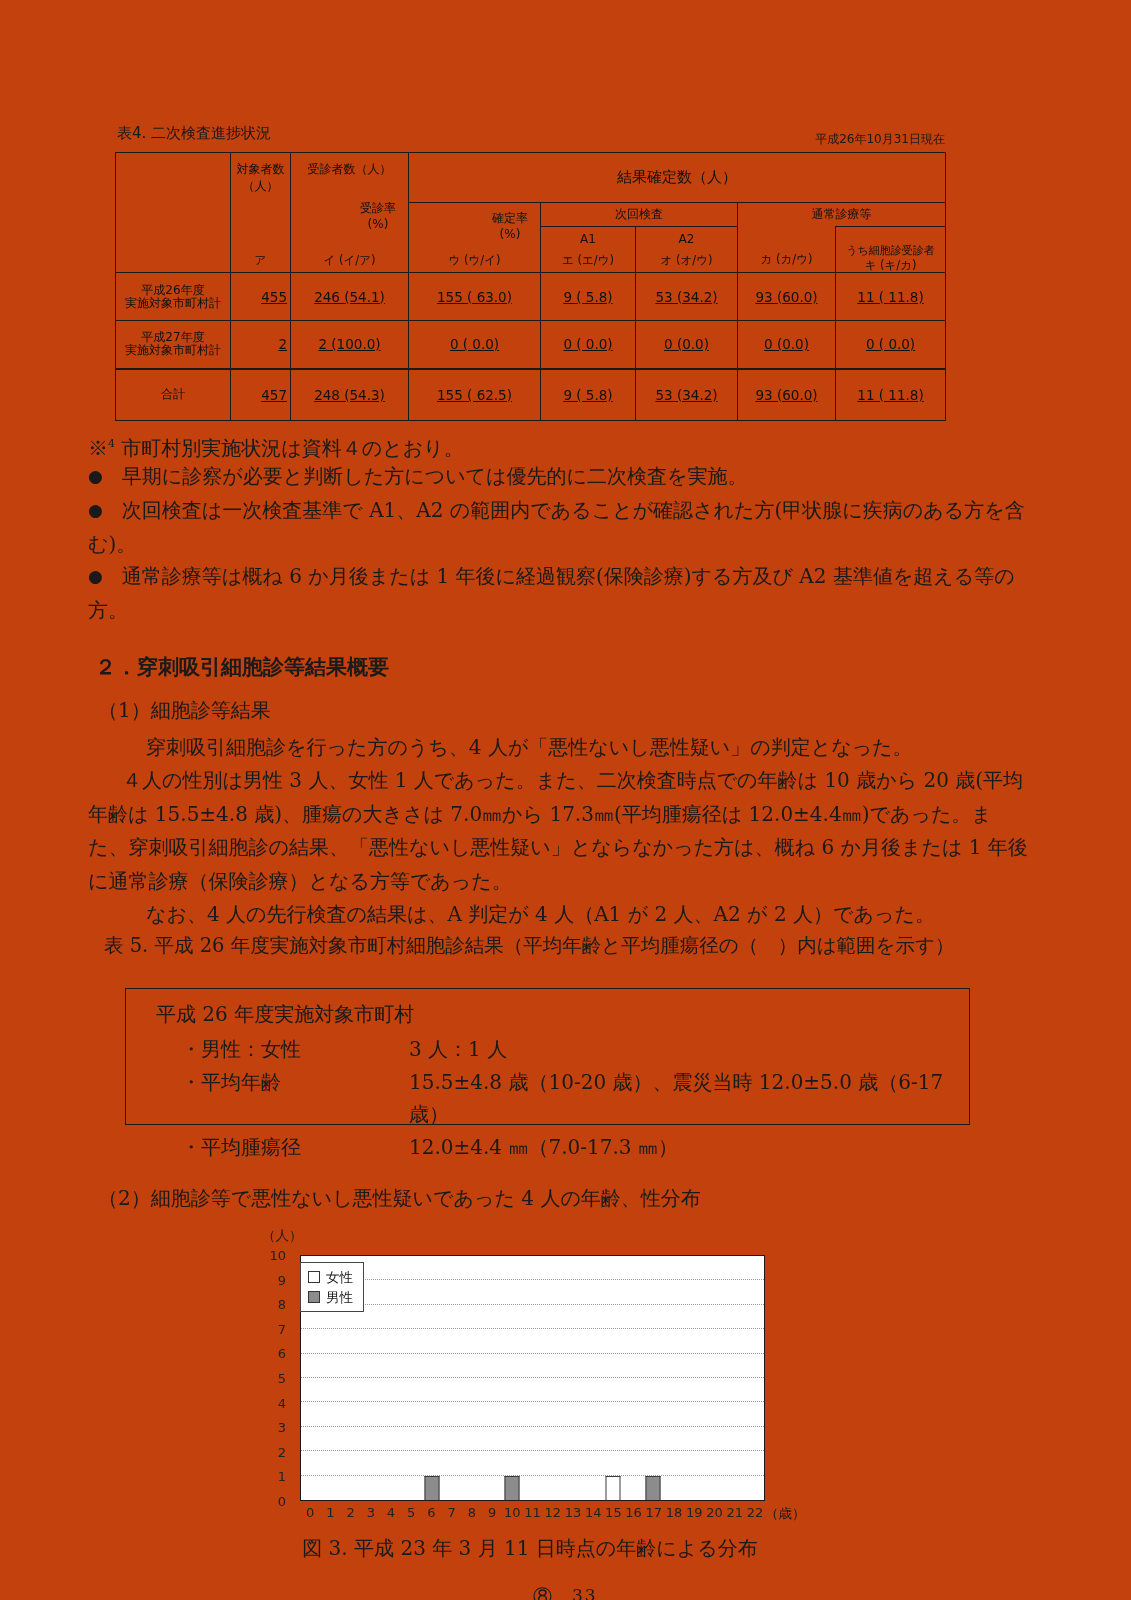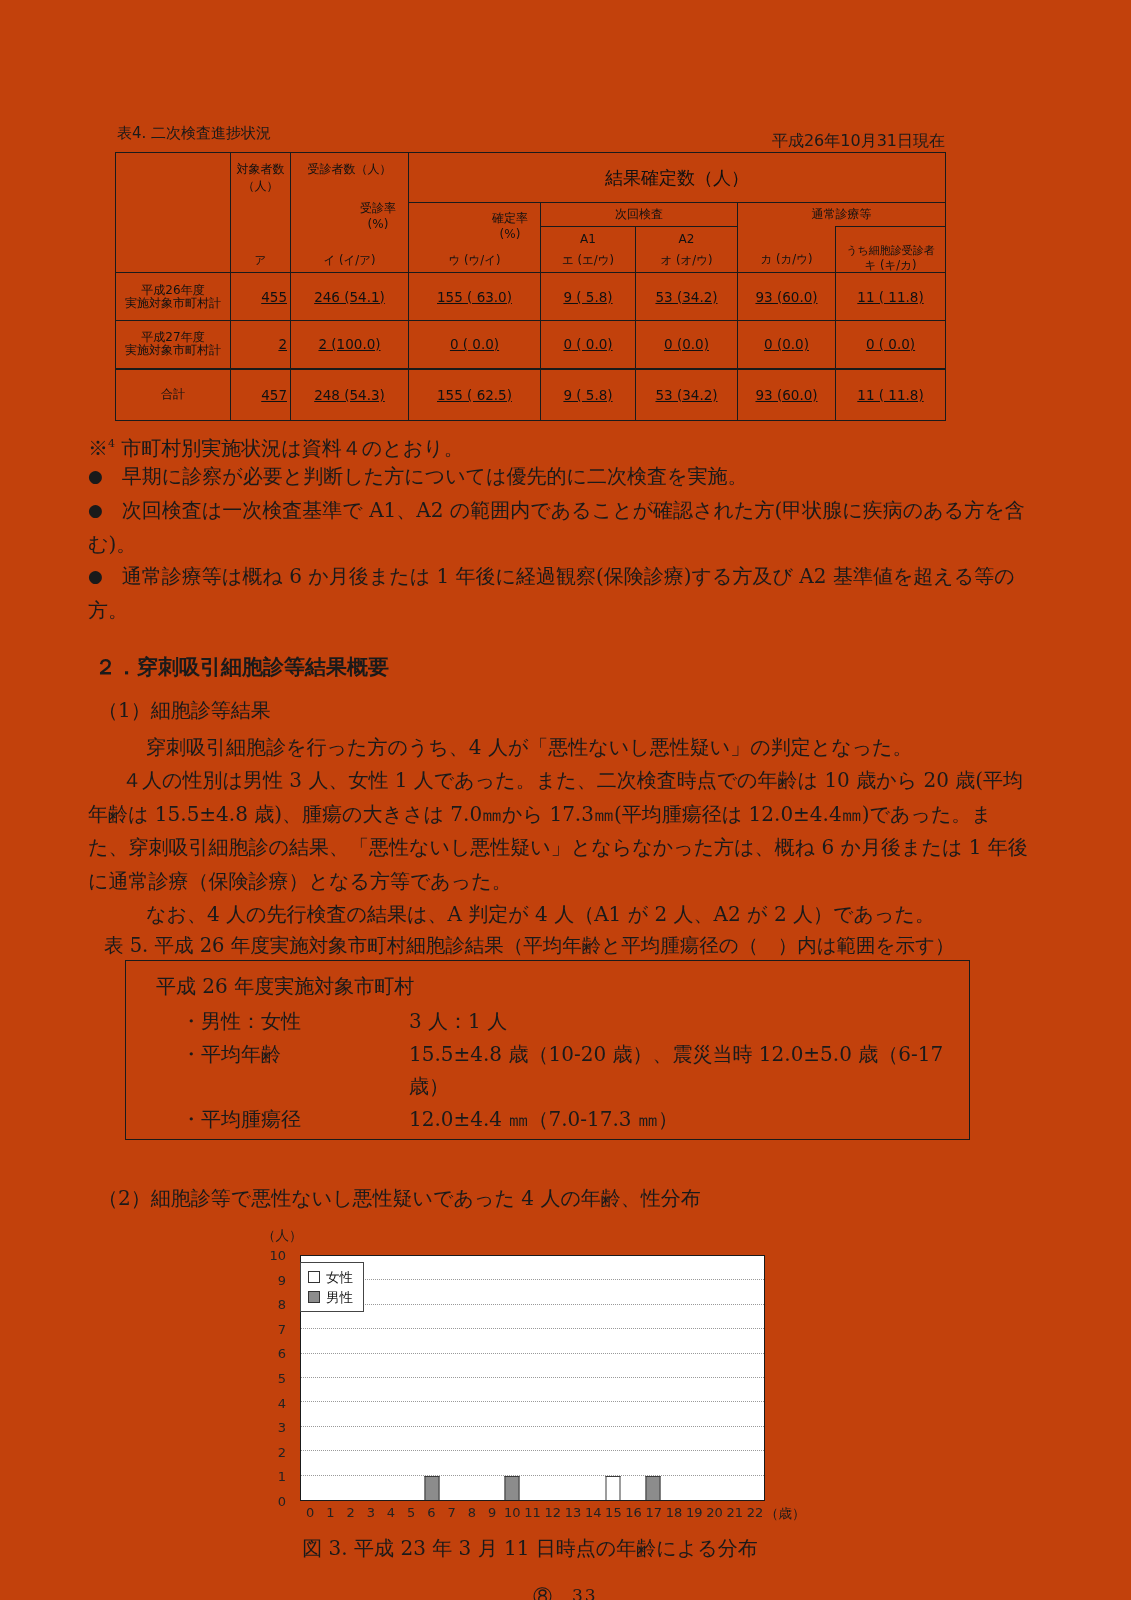--- a/index.html
+++ b/index.html
@@ -7,33 +7,33 @@
     position:relative;width:1131px;height:1600px;overflow:hidden;
     background:#c2410c;color:#1a1a1a;
     font-family:"DejaVu Serif","Liberation Serif",serif;
   }
   .sans{font-family:"DejaVu Sans","Liberation Sans",sans-serif;}
   .abs{position:absolute;}
   .pre{white-space:pre-line;}
 
   
   .t4-caption{left:117px;top:124px;font-size:15px;}
-  .t4-date{left:745px;top:131px;width:200px;text-align:right;font-size:16px;}
+  .t4-date{left:745px;top:131px;width:200px;text-align:right;font-size:12px;}
   table.t4{
     position:absolute;left:115px;top:152px;width:830px;
     border-collapse:collapse;table-layout:fixed;
     font-size:12px;color:#111;
   }
   table.t4 td{border:1px solid #1a1a1a;padding:0;vertical-align:middle;text-align:center;}
   table.t4{border:1.5px solid #1a1a1a;}
   .hstack{display:flex;flex-direction:column;justify-content:space-between;align-items:stretch;}
   .hstack .top{padding-top:7px;}
   .hstack .mid{align-self:flex-end;padding-right:12px;text-align:center;}
   .hstack .key{padding-bottom:4px;font-size:11.5px;}
-  .kekka-cell{font-size:18px;}
+  .kekka-cell{font-size:15px;}
   td.no-top{border-top:none !important;}
   td.no-bottom{border-bottom:none !important;}
   .ka-cell .key{font-size:11.5px;}
   .uchi-cell{font-size:11px;}
   tr.total td{border-top:2.5px solid #1a1a1a;}
   .rowlabel{font-size:12px;line-height:13px;}
   .num{font-size:13.5px;text-decoration:underline;}
   .num-right{text-align:right !important;padding-right:3px !important;}
 
   
@@ -46,21 +46,21 @@
   .b2{left:88px;top:494px;width:952px;}
   .b3{left:88px;top:560px;width:952px;}
   .h2{left:95px;top:653px;font-size:21px;font-weight:bold;}
   .sub1{left:98px;top:697px;font-size:20px;}
   .p1{left:88px;top:731px;width:945px;text-indent:58px;}
   .p2{left:88px;top:764px;width:942px;text-indent:34px;}
   .p3{left:88px;top:898px;width:945px;text-indent:58px;}
   .t5cap{left:104px;top:932px;width:960px;font-size:19.5px;}
 
   .box5{
-    left:125px;top:960px;width:845px;height:180px;
+    left:125px;top:988px;width:845px;height:137px;
     border:1.5px solid #1a1a1a;box-sizing:border-box;
   }
   .box5-title{position:absolute;left:30px;top:12px;font-size:20px;}
   .box5-items{position:absolute;left:55px;top:44px;right:10px;}
   .box5-row{display:flex;line-height:32.5px;font-size:20px;}
   .box5-label{width:228px;flex:none;}
   .box5-value{flex:1;}
 
   .sub2{left:98px;top:1185px;font-size:20px;}
 

